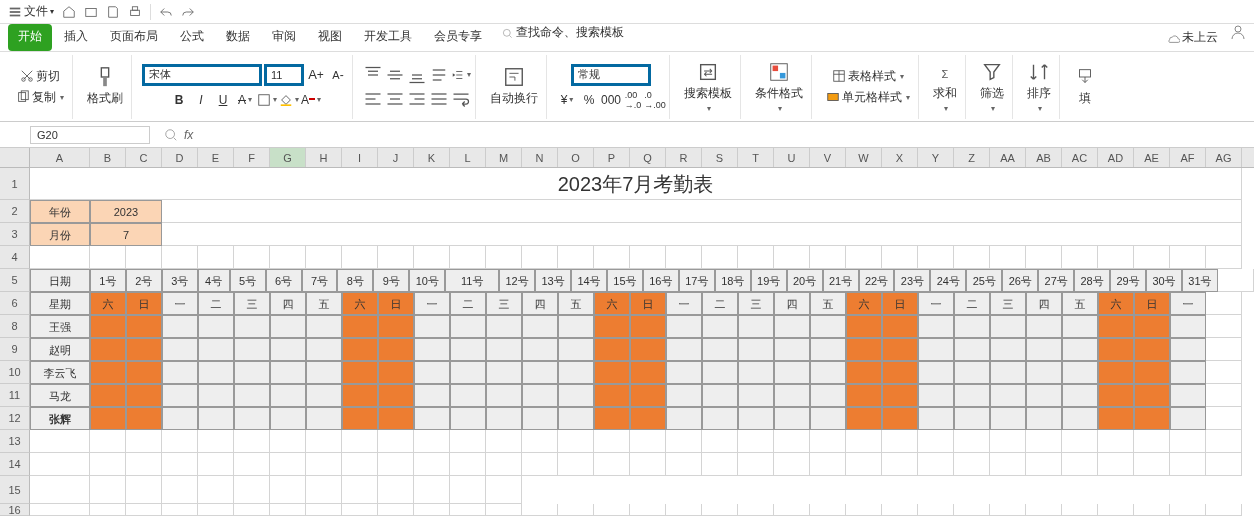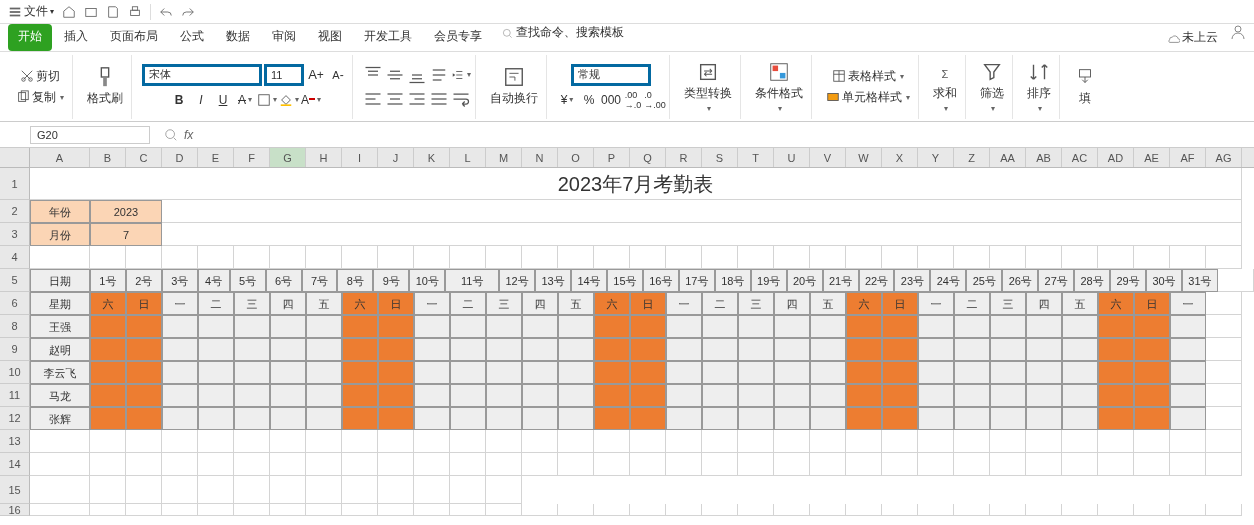--- a/index.html
+++ b/index.html
@@ -285,21 +285,21 @@
       <div class="ib" style="font-size:9px">.00<br>→.0</div>
       <div class="ib" style="font-size:9px">.0<br>→.00</div>
     </div>
   </div>
   <div class="rgrp">
     <div class="rbtn bigbtn dd">
       <svg viewBox="0 0 24 24">
           <rect x="4" y="4" width="16" height="16" fill="none" stroke="#555" stroke-width="1.5"></rect>
           <text x="12" y="16" text-anchor="middle" font-size="10" fill="#555">⇄</text>
         </svg>
-      <span>类型转换</span>
+      <span>搜索模板</span>
     </div>
   </div>
   <div class="rgrp">
     <div class="rbtn bigbtn dd">
       <svg viewBox="0 0 24 24">
           <rect x="3" y="3" width="18" height="18" fill="none" stroke="#555"></rect>
           <rect x="5" y="5" width="6" height="6" fill="#e74c3c"></rect>
           <rect x="13" y="13" width="6" height="6" fill="#3498db"></rect>
         </svg>
       <span>条件格式</span>
@@ -671,21 +671,21 @@
         <div class="cell b gray" style="width: 36px;"></div>
         <div class="cell b gray" style="width: 36px;"></div>
         <div class="cell b gray" style="width: 36px;"></div>
         <div class="cell b orange" style="width: 36px;"></div>
         <div class="cell b orange" style="width: 36px;"></div>
         <div class="cell b gray" style="width: 36px;"></div>
         <div class="cell " style="width: 36px;"></div>
       </div>
       <div class="row">
         <div class="rh">12</div>
-        <div class="cell b gray" style="width: 60px;">张辉</div>
+        <div class="cell b gray" style="width: 60px; font-weight: bold;">张辉</div>
         <div class="cell b orange" style="width: 36px;"></div>
         <div class="cell b orange" style="width: 36px;"></div>
         <div class="cell b gray" style="width: 36px;"></div>
         <div class="cell b gray" style="width: 36px;"></div>
         <div class="cell b gray" style="width: 36px;"></div>
         <div class="cell b gray" style="width: 36px;"></div>
         <div class="cell b gray" style="width: 36px;"></div>
         <div class="cell b orange" style="width: 36px;"></div>
         <div class="cell b orange" style="width: 36px;"></div>
         <div class="cell b gray" style="width: 36px;"></div>

